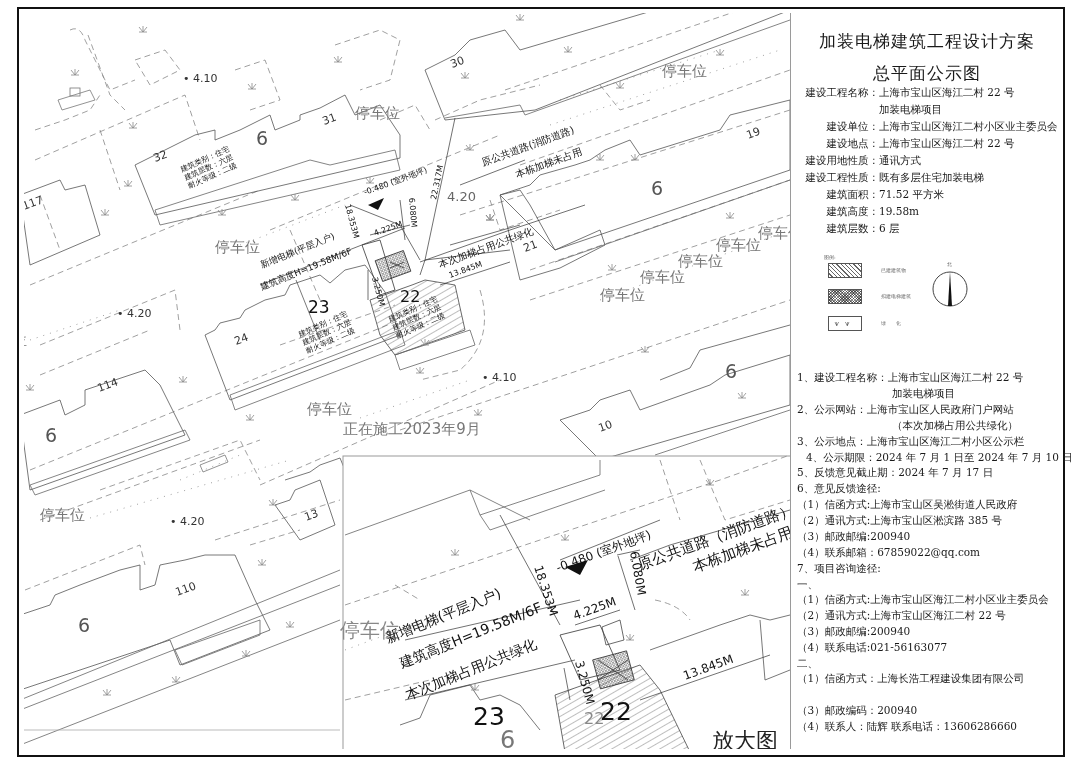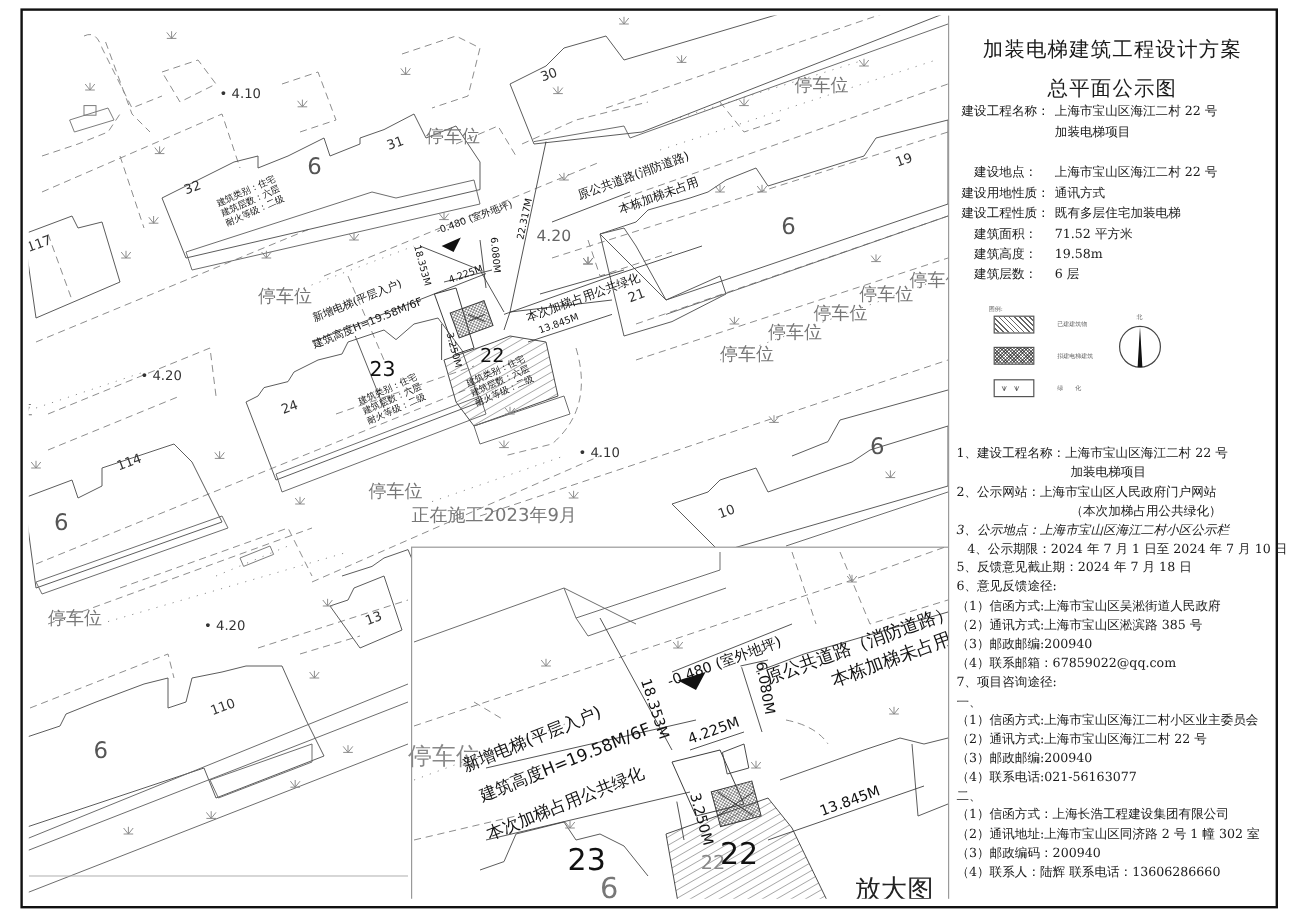--- a/index.html
+++ b/index.html
@@ -6,21 +6,21 @@
   body { width:1080px; height:765px; position:relative; overflow:hidden;
          font-family:"DejaVu Serif","Liberation Serif",serif; color:#1a1a1a; }
   .sheet { position:absolute; left:17px; top:7px; width:1048px; height:750px;
            border:2px solid #111; box-sizing:border-box; }
   .map { position:absolute; left:24px; top:13px; width:766px; height:736px; overflow:hidden;
          border-right:1px solid #9a9a9a; }
   .map svg { position:absolute; left:-24px; top:-13px; }
   .panel { position:absolute; left:791px; top:9px; width:272px; height:746px; }
   .p-title { position:absolute; left:0; width:272px; text-align:center; font-size:17px; letter-spacing:1px; }
   .info-row { position:absolute; font-size:10.5px; white-space:nowrap; }
-  .info-label { display:inline-block; text-align:center; width:82px; }
+  .info-label { display:inline-block; text-align:right; width:82px; }
   .legend-box { position:absolute; width:34px; height:15px; border:1px solid #555; box-sizing:border-box; }
   .legend-text { position:absolute; font-size:5px; color:#666; }
   .notice { position:absolute; font-size:10.5px; white-space:nowrap; }
   .map-label { font-family:"DejaVu Sans","Liberation Sans",sans-serif; }
 </style>
 </head>
 <body>
 
 <div class="sheet"></div>
 
@@ -333,20 +333,23 @@
 </div>
 
 <div class="panel">
   <div class="p-title" style="top:53px;">总平面公示图</div>
   <div class="p-title" style="top:21px;">加装电梯建筑工程设计方案</div>
 
   <div class="info-row" style="left:6px; top:77px;">
     <span class="info-label">建设工程名称：</span><span>上海市宝山区海江二村 22 号</span>
   </div>
   <div class="info-row" style="left:88px; top:94px;">加装电梯项目</div>
+  <div class="info-row" style="left:6px; top:111px;">
+    <span class="info-label">建设单位：</span><span>上海市宝山区海江二村小区业主委员会</span>
+  </div>
   <div class="info-row" style="left:6px; top:128px;">
     <span class="info-label">建设地点：</span><span>上海市宝山区海江二村 22 号</span>
   </div>
   <div class="info-row" style="left:6px; top:145px;">
     <span class="info-label">建设用地性质：</span><span>通讯方式</span>
   </div>
   <div class="info-row" style="left:6px; top:162px;">
     <span class="info-label">建设工程性质：</span><span>既有多层住宅加装电梯</span>
   </div>
   <div class="info-row" style="left:6px; top:179px;">
@@ -373,32 +376,31 @@
         <circle cx="18" cy="24" r="17" fill="none" stroke="#444" stroke-width="1"></circle>
         <polygon points="18,7 16,41 20,41" fill="#111"></polygon>
       </svg>
     </div>
   </div>
 
   <div class="notice" style="left:6px;  top:362px;">1、建设工程名称：上海市宝山区海江二村 22 号</div>
   <div class="notice" style="left:101px; top:378px;">加装电梯项目</div>
   <div class="notice" style="left:6px;  top:394px;">2、公示网站：上海市宝山区人民政府门户网站</div>
   <div class="notice" style="left:101px; top:410px;">（本次加梯占用公共绿化）</div>
-  <div class="notice" style="left:6px;  top:426px;font-style:italic;">3、公示地点：上海市宝山区海江二村小区公示栏</div>
+  <div class="notice" style="left:6px;  top:426px;">3、公示地点：上海市宝山区海江二村小区公示栏</div>
   <div class="notice" style="left:15px;  top:442px;">4、公示期限：2024 年 7 月 1 日至 2024 年 7 月 10 日</div>
-  <div class="notice" style="left:6px;  top:457px;">5、反馈意见截止期：2024 年 7 月 18 日</div>
+  <div class="notice" style="left:6px;  top:457px;">5、反馈意见截止期：2024 年 7 月 17 日</div>
   <div class="notice" style="left:6px;  top:473px;">6、意见反馈途径:</div>
   <div class="notice" style="left:6px;  top:489px;">（1）信函方式:上海市宝山区吴淞街道人民政府</div>
   <div class="notice" style="left:6px;  top:505px;">（2）通讯方式:上海市宝山区淞滨路 385 号</div>
   <div class="notice" style="left:6px;  top:521px;">（3）邮政邮编:200940</div>
   <div class="notice" style="left:6px;  top:537px;">（4）联系邮箱：67859022@qq.com</div>
   <div class="notice" style="left:6px;  top:553px;">7、项目咨询途径:</div>
   <div class="notice" style="left:6px;  top:569px;">一、</div>
   <div class="notice" style="left:6px;  top:584px;">（1）信函方式:上海市宝山区海江二村小区业主委员会</div>
   <div class="notice" style="left:6px;  top:600px;">（2）通讯方式:上海市宝山区海江二村 22 号</div>
   <div class="notice" style="left:6px;  top:616px;">（3）邮政邮编:200940</div>
   <div class="notice" style="left:6px;  top:632px;">（4）联系电话:021-56163077</div>
   <div class="notice" style="left:6px;  top:648px;">二、</div>
   <div class="notice" style="left:6px;  top:663px;">（1）信函方式：上海长浩工程建设集团有限公司</div>
-  <div class="notice" style="left:6px;  top:679px;">（2）通讯地址:上海市宝山区同济路 2 号 1 幢 302 室</div>
   <div class="notice" style="left:6px;  top:695px;">（3）邮政编码：200940</div>
   <div class="notice" style="left:6px;  top:711px;">（4）联系人：陆辉  联系电话：13606286660</div>
 </div>
 
 </body></html>

